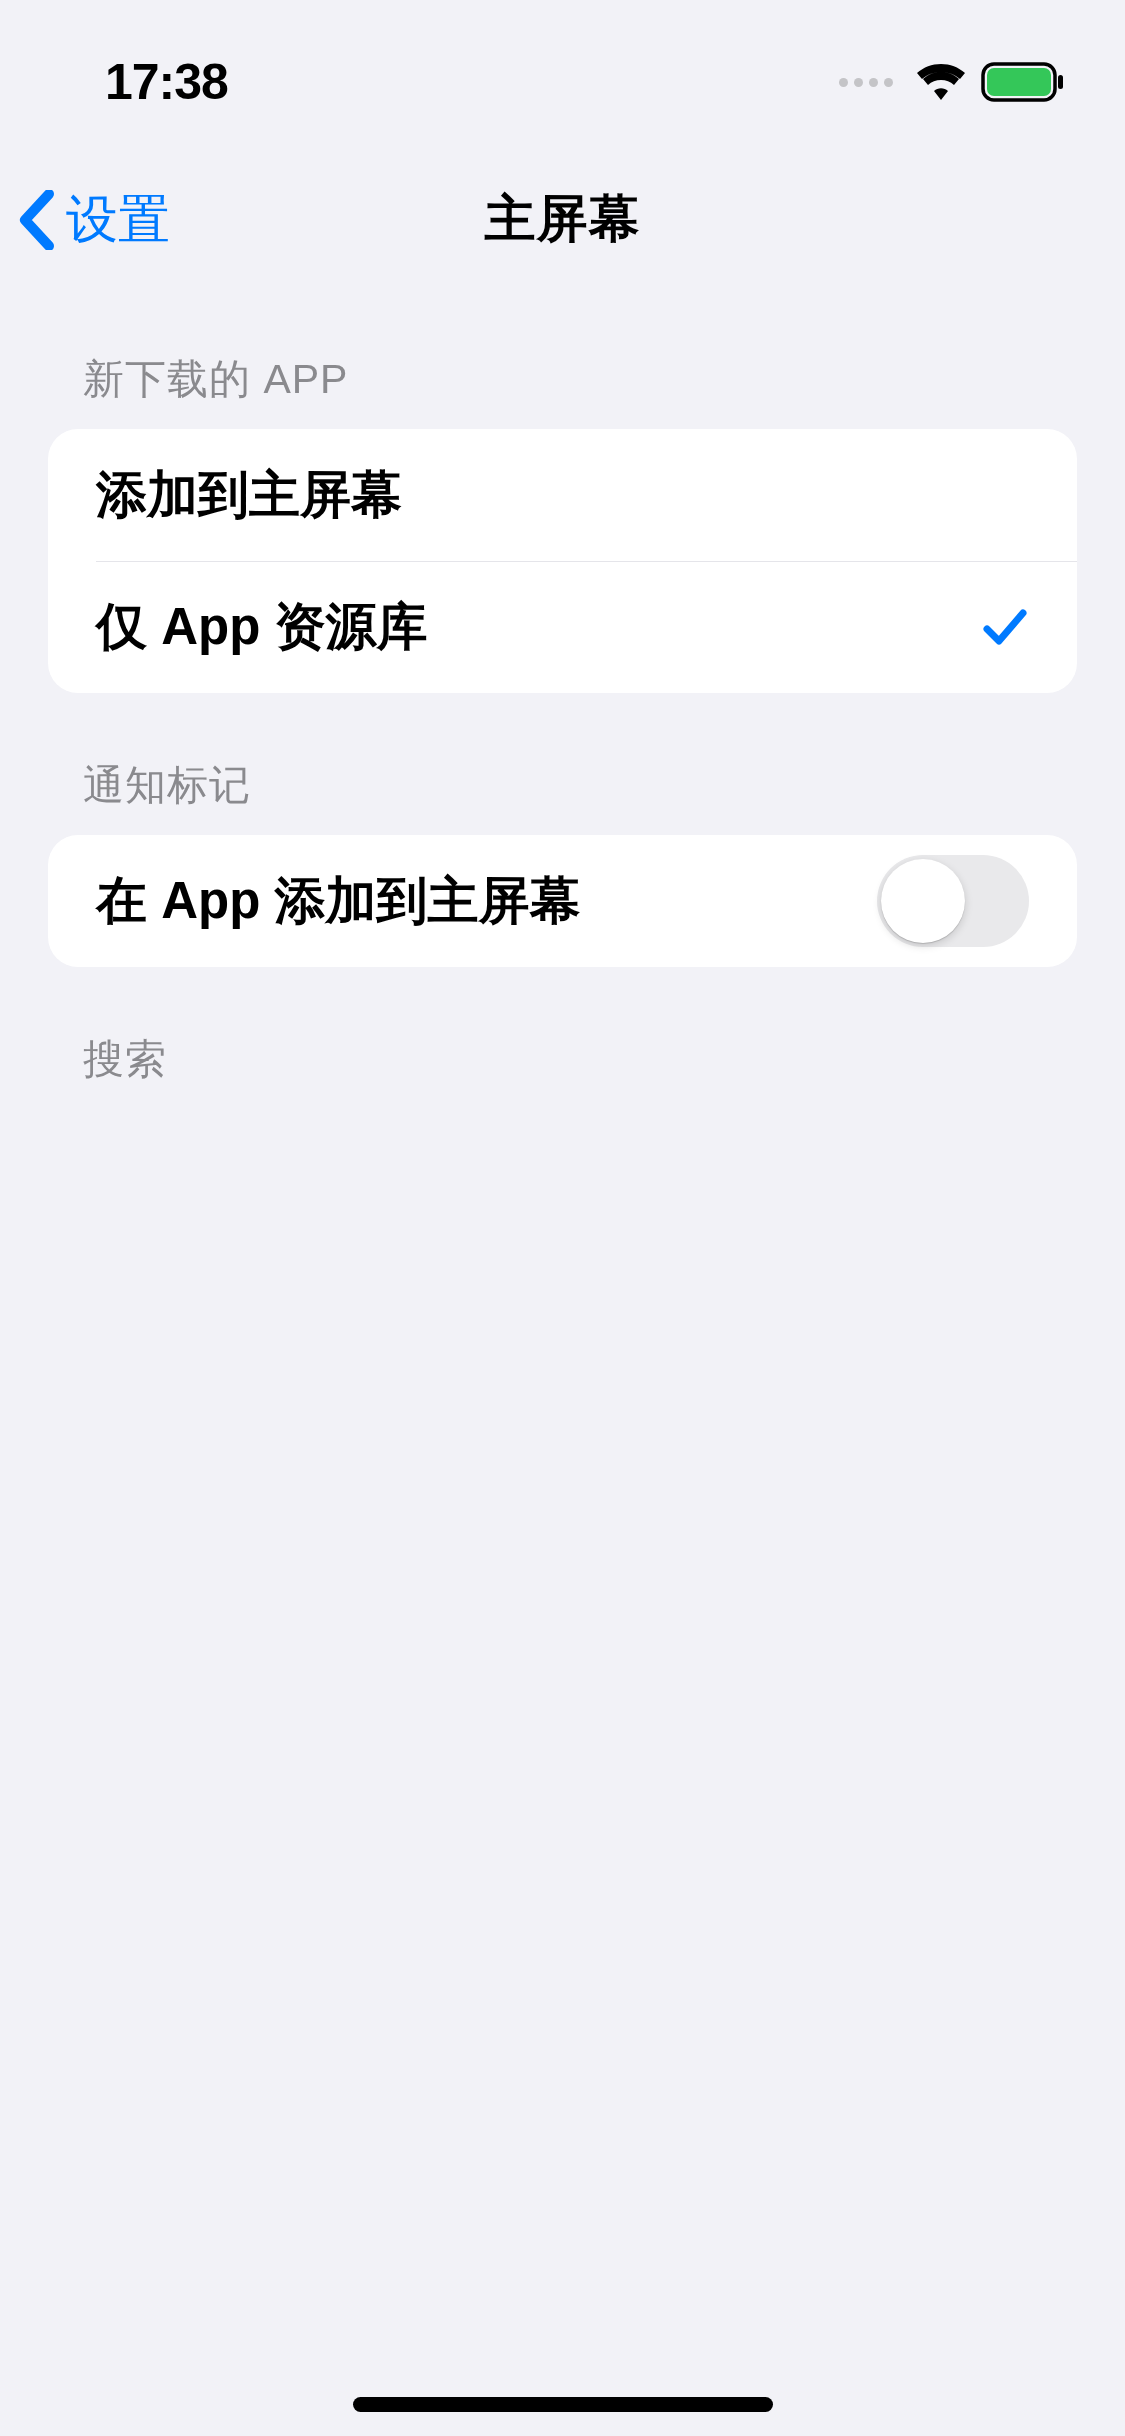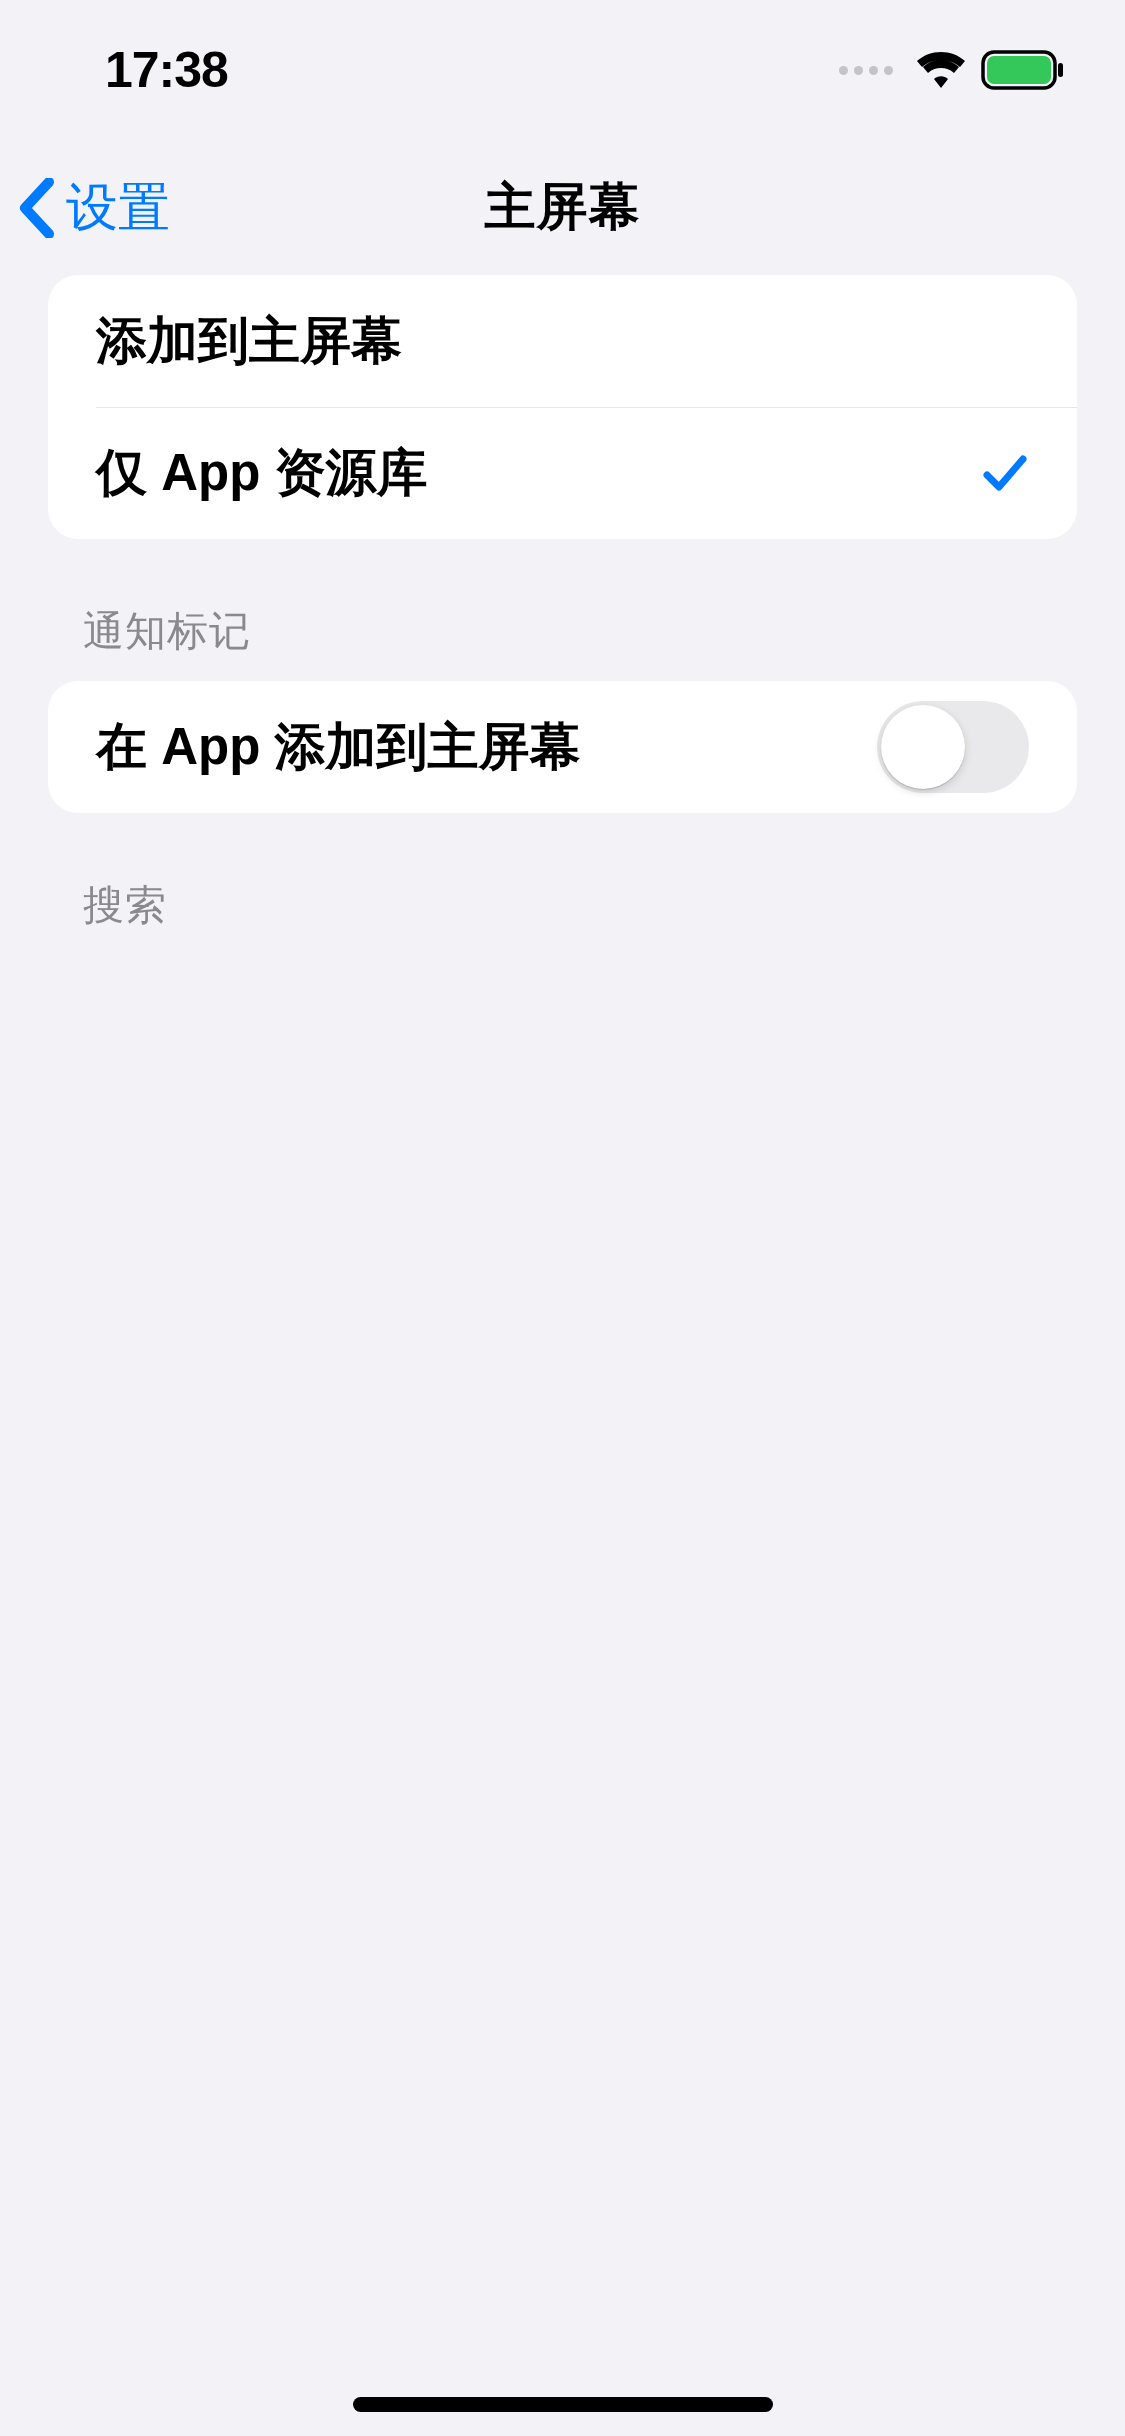--- a/index.html
+++ b/index.html
@@ -14,20 +14,21 @@
       background: #f2f2f7;
       position: relative;
       overflow: hidden;
     }
     .status-bar {
       height: 140px;
       display: flex;
       align-items: center;
       justify-content: space-between;
       padding: 0 60px 0 105px;
+      margin-top: 12px;
     }
     .status-time {
       font-size: 50px;
       font-weight: 600;
       letter-spacing: -1px;
     }
     .status-right {
       display: flex;
       align-items: center;
       gap: 16px;
@@ -183,20 +184,21 @@
     <svg class="back-chevron" viewBox="0 0 18 30">
       <path fill="none" stroke="#007aff" stroke-width="5" stroke-linecap="round" stroke-linejoin="round" d="M15 2 L3 15 L15 28"></path>
     </svg>
     <span>设置</span>
   </div>
   <div class="nav-title">主屏幕</div>
 </div>
 
 <div class="content">
 
+  <div class="section-header">新下载的 APP</div>
   <div class="list-group">
     <div class="list-item">
       <span>添加到主屏幕</span>
     </div>
     <div class="list-item">
       <span>仅 App 资源库</span>
       <svg class="checkmark" viewBox="0 0 24 24">
         <path fill="none" stroke="#007aff" stroke-width="3.5" stroke-linecap="round" stroke-linejoin="round" d="M3 13 L9 19 L21 5"></path>
       </svg>
     </div>

